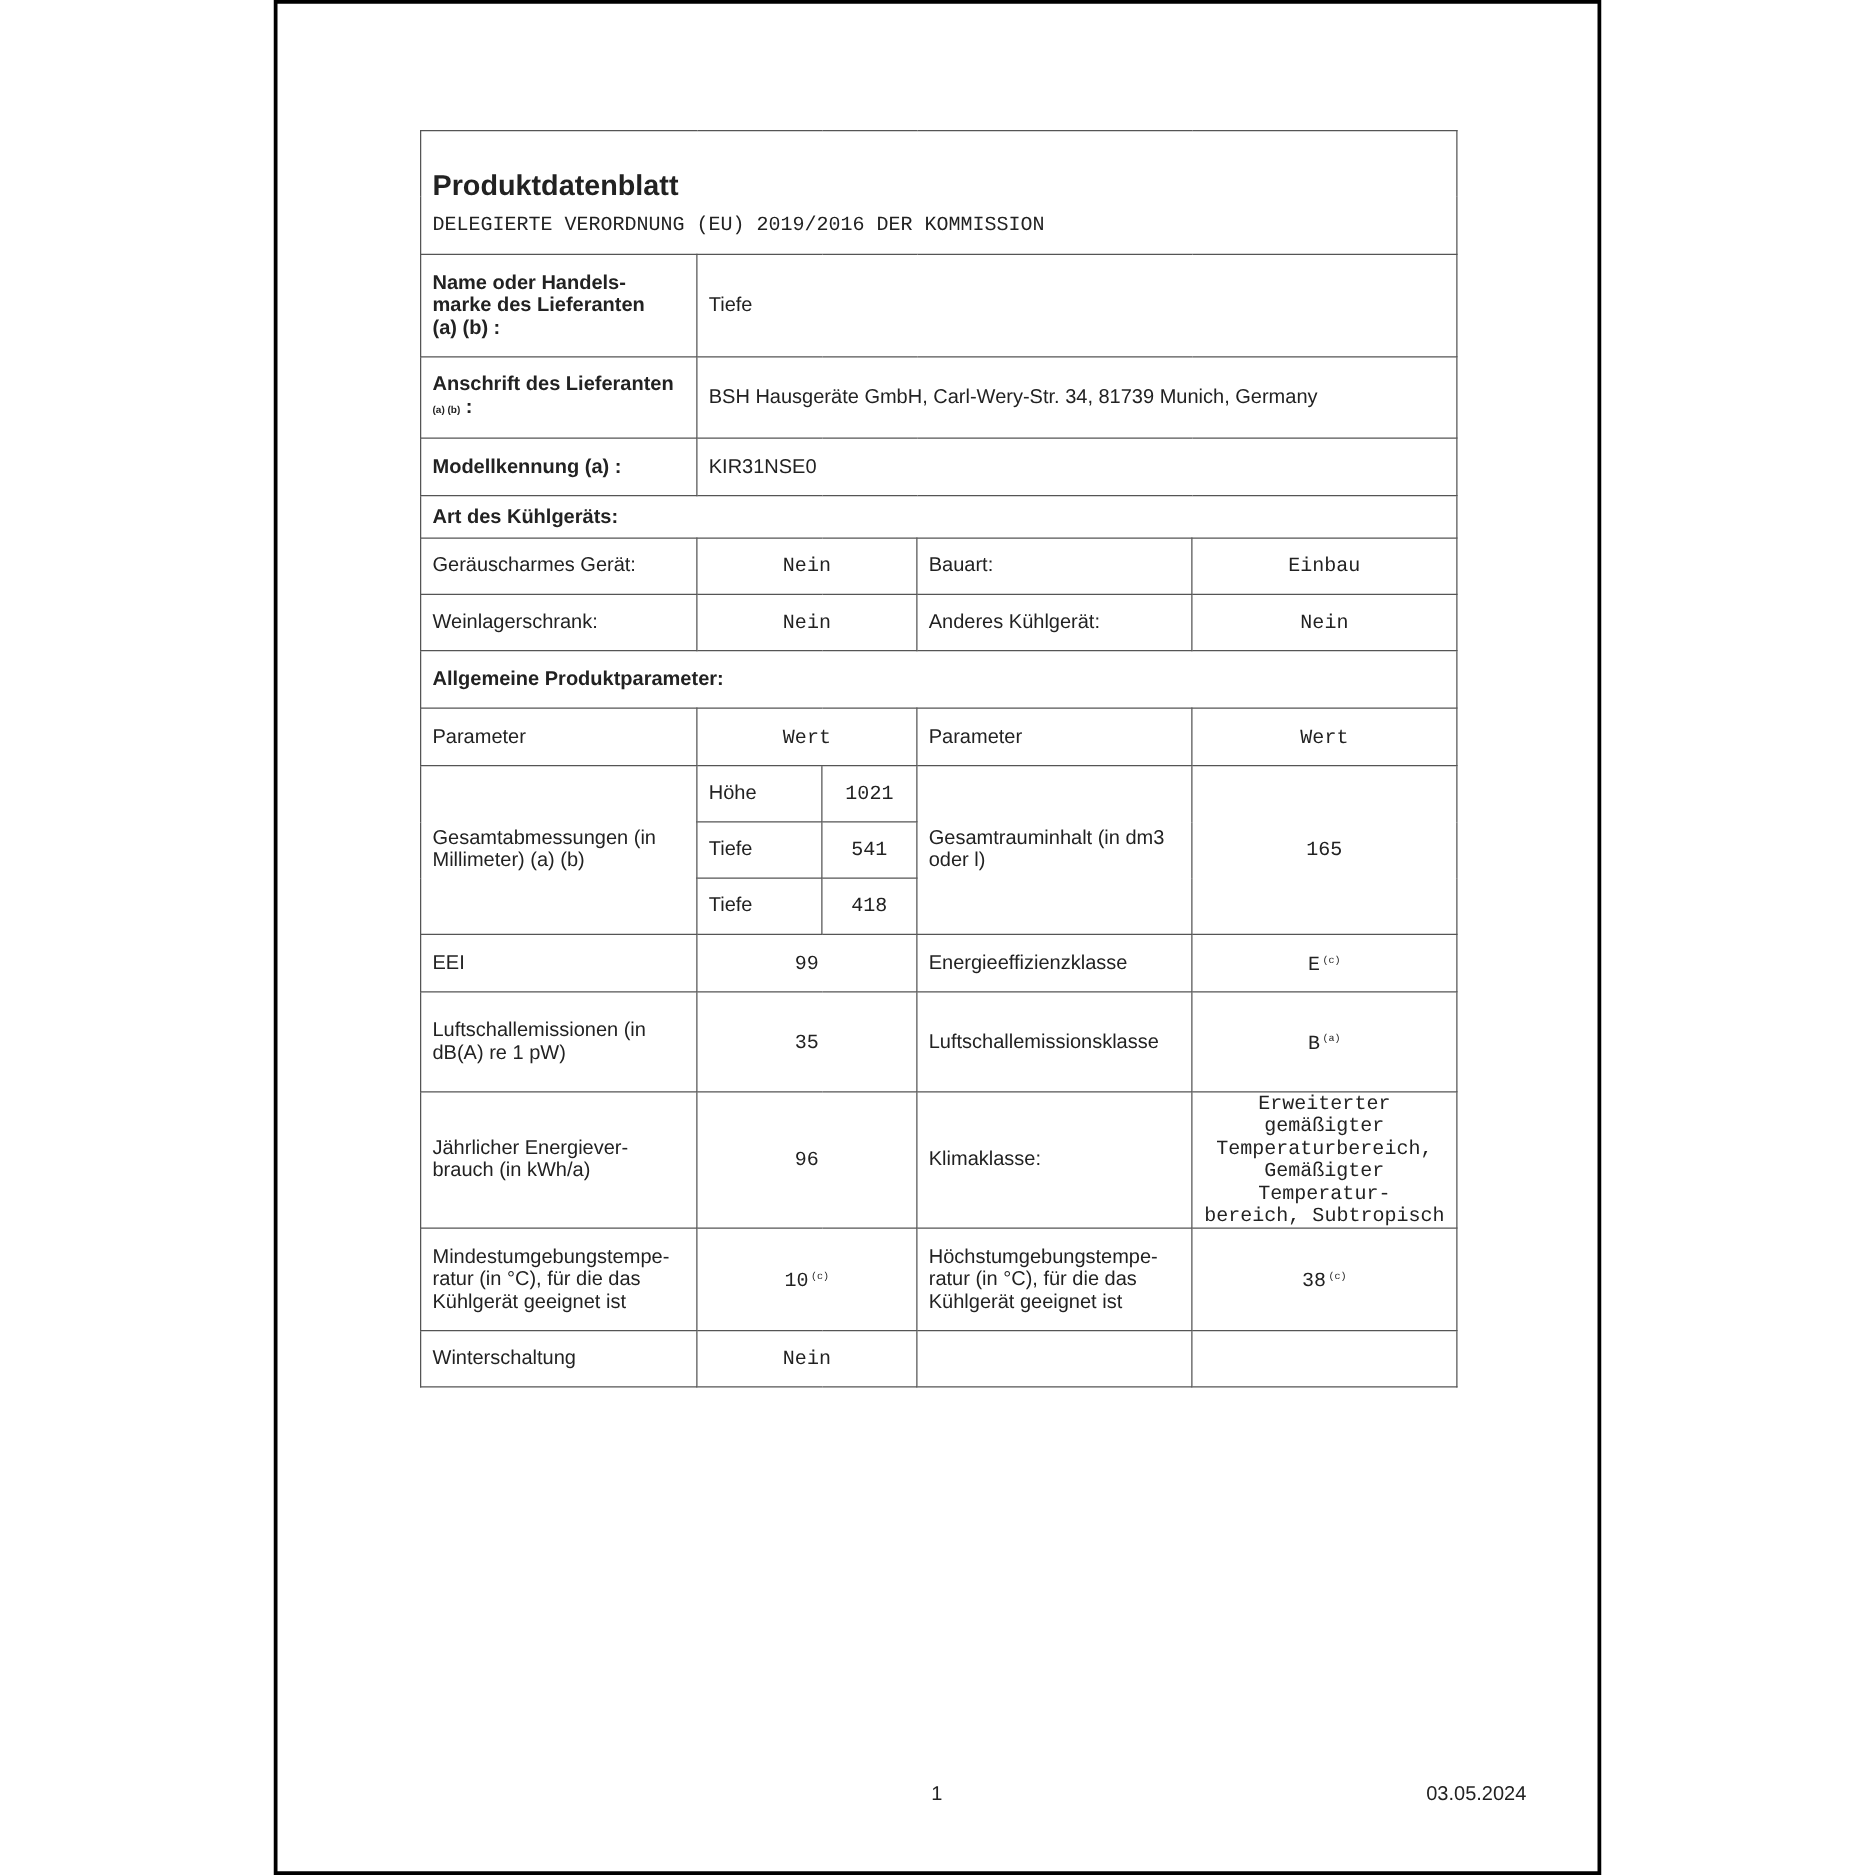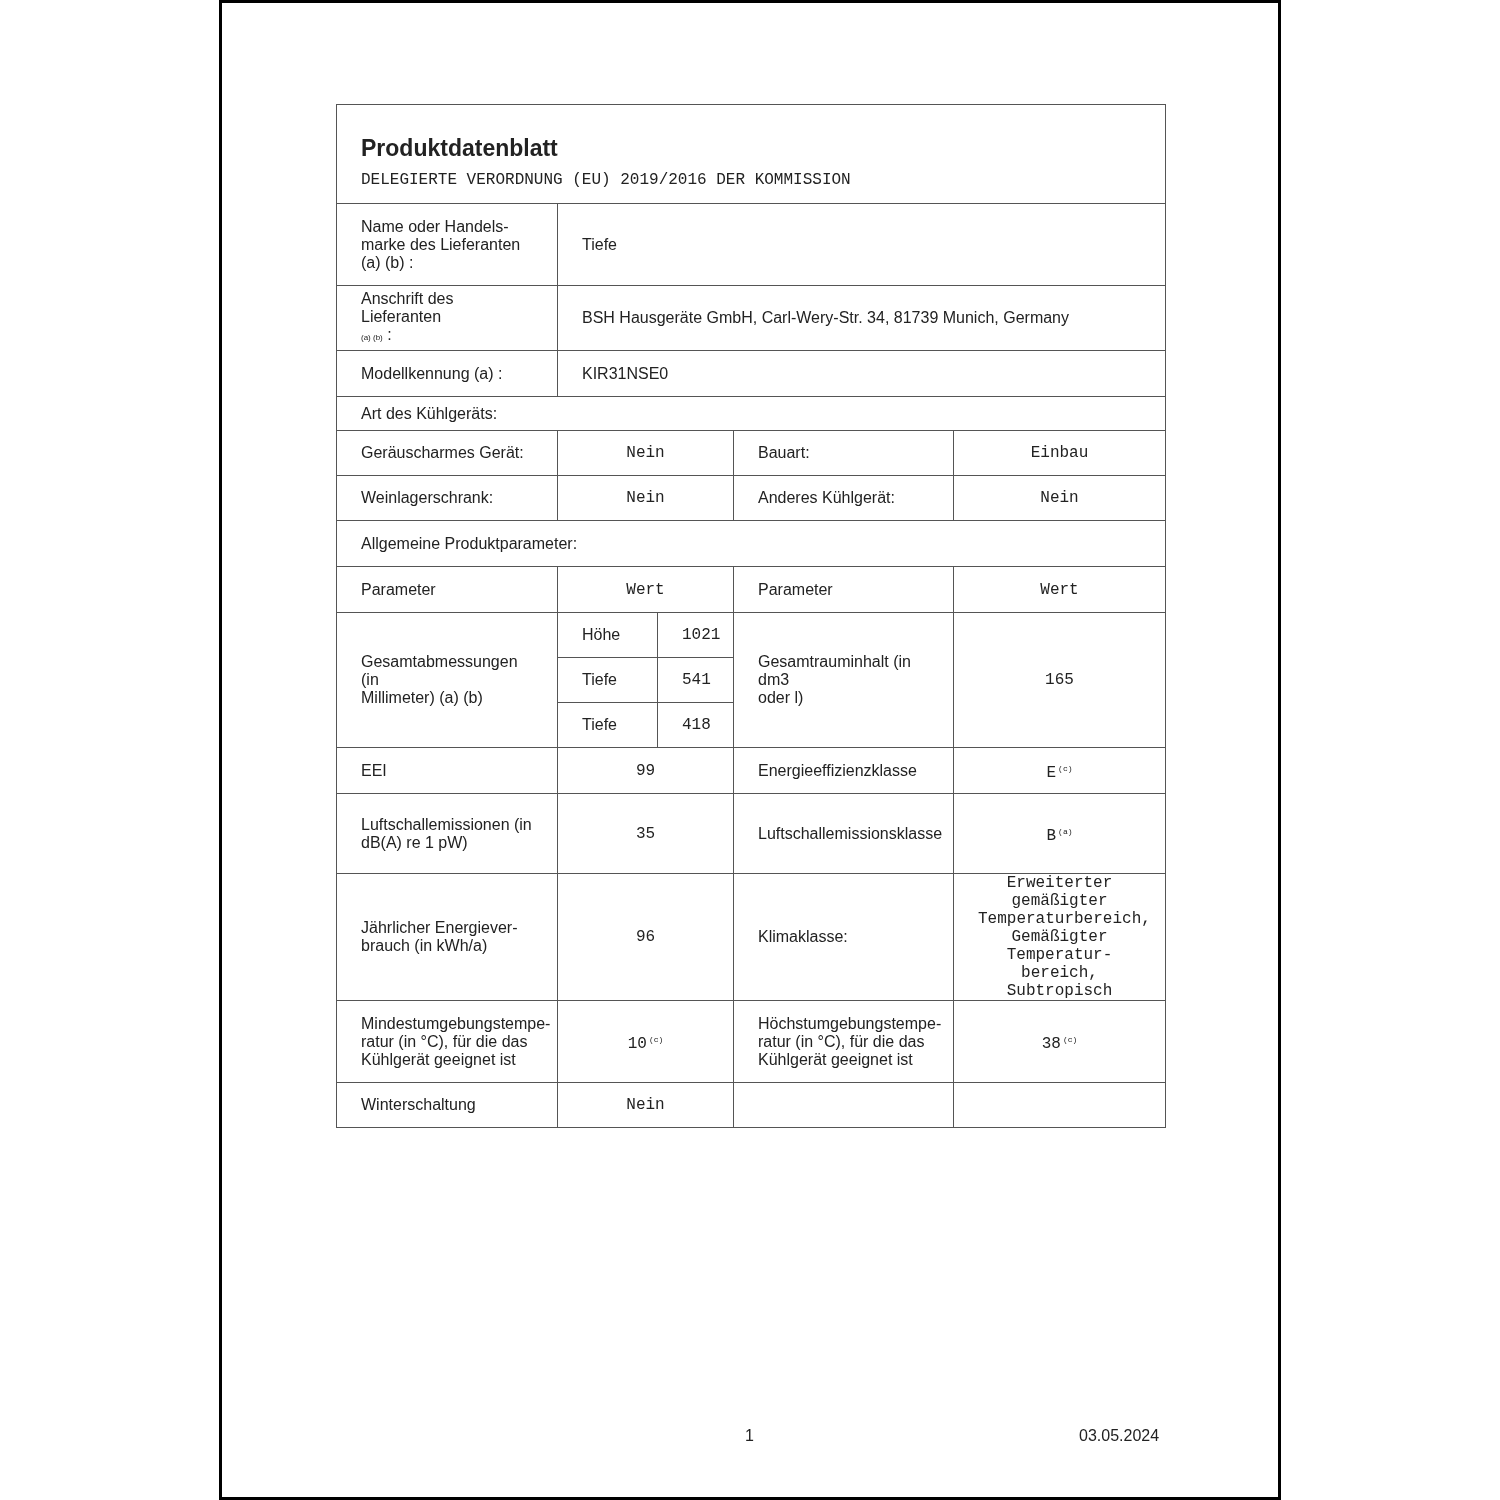--- a/index.html
+++ b/index.html
@@ -1,28 +1,28 @@
 <!DOCTYPE html>
 <html><head>
 <meta charset="utf-8">
 <style>
   html,body{margin:0;padding:0;background:#fff;}
   body{width:1500px;height:1500px;position:relative;font-family:"Liberation Sans",sans-serif;color:#222;}
   .page{position:absolute;left:219px;top:0;width:1056px;height:1494px;border:3px solid #000;background:#fff;}
   .sheet{position:absolute;left:336px;top:104px;width:829px;}
   table{border-collapse:collapse;width:829px;table-layout:fixed;font-size:16px;line-height:18px;}
-  td{border:1px solid #555;padding:0 24px;vertical-align:middle;margin-left:12px;}
+  td{border:1px solid #555;padding:0 9px;vertical-align:middle;margin-left:12px;}
   .title{font-size:23px;font-weight:bold;height:52px;vertical-align:bottom;padding-bottom:0;border-bottom:none;}
   .subtitle{height:46px;border-top:none;font-family:Liberation Mono, monospace;}
-  .b{font-weight:normal;}
+  .b{font-weight:bold;}
   .c{text-align:center;font-family:Liberation Mono, monospace;}
   sup{font-size:8px;vertical-align:6px;margin-left:2px;}
   .sm{font-size:8px;}
   .footer-page{position:absolute;left:745px;top:1427px;font-size:16px;}
-  .footer-date{position:absolute;left:1079px;top:1427px;font-size:16px;}
+  .footer-date{position:absolute;left:1141px;top:1427px;font-size:16px;}
 </style>
 </head>
 <body>
 
 <div class="page"></div>
 
 <div class="sheet">
 <table>
   <colgroup>
     <col style="width:221px">

